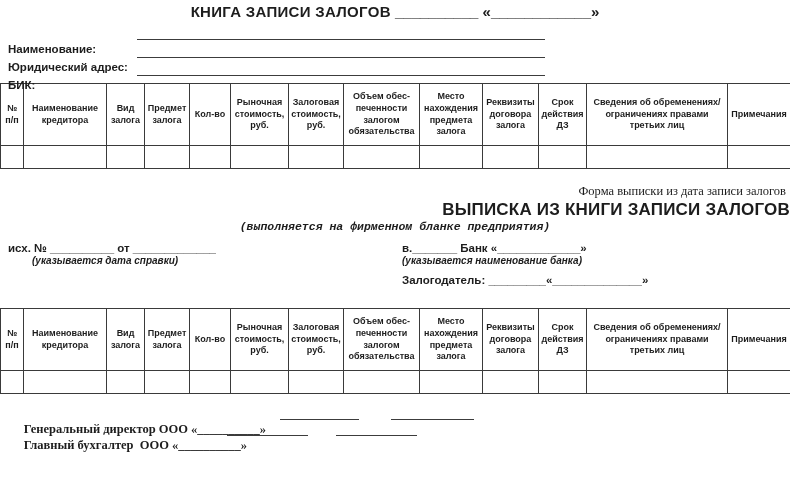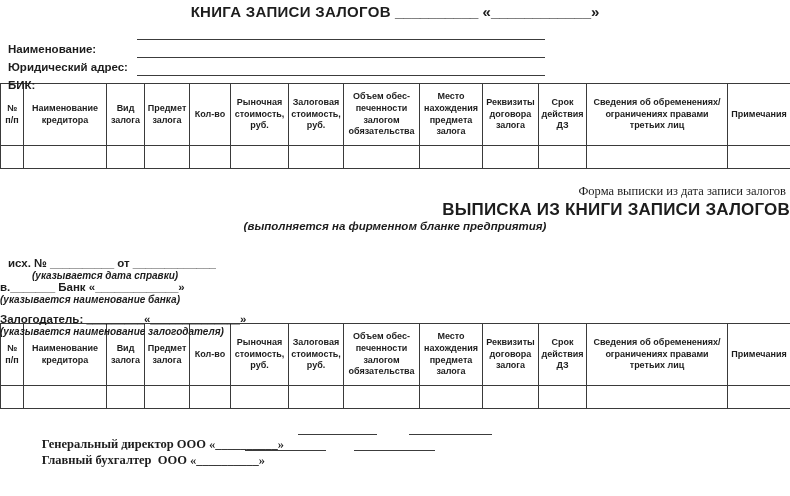--- a/index.html
+++ b/index.html
@@ -55,38 +55,38 @@
     text-align:right;
     font-family:"Liberation Serif", serif;
     font-size:12.5px;
   }
   .extract-title {
     margin-top:1px; text-align:right;
     font-size:17px; font-weight:bold; letter-spacing:.2px;
   }
   .extract-subtitle {
     margin-top:0; text-align:center;
-    font-family:Liberation Sans, sans-serif;
+    font-family:Liberation Mono, monospace;
     font-style:italic; font-weight:bold;
     font-size:11.5px;
   }
 
-  .ref-section { display:flex; margin-top:25px; height:62px;flex-direction:column; }
+  .ref-section { display:flex; margin-top:9px; height:62px; }
   .ref-left  { width:402px; padding-left:8px; box-sizing:border-box; }
   .ref-right { flex:1; }
   .fill-line { font-weight:bold; font-size:11.5px; white-space:pre; }
   .note {
     font-style:italic; font-weight:bold;
     font-size:10px; margin-top:1px; white-space:pre;
   }
   .ref-left .note { padding-left:24px; }
   .pledger-block { margin-top:8px; }
 
   
-  .signatures { margin-top:13px;padding-left:18px; }
+  .signatures { margin-top:13px; }
   .sig-row {
     position:relative; height:16px; padding-left:5px;
     font-family:"Liberation Serif", serif;
     font-size:12.5px; font-weight:bold; white-space:pre;
   }
   .sig-line { position:absolute; bottom:3px; height:0; border-bottom:1.5px solid #3c3c3c; }
   .sig-line.r1a { left:280px; width:79px; }
   .sig-line.r1b { left:391px; width:83px; }
   .sig-line.r2a { left:227px; width:81px; }
   .sig-line.r2b { left:336px; width:81px; }
@@ -172,21 +172,20 @@
   <div class="ref-section">
     <div class="ref-left">
       <div class="fill-line">исх. № __________ от _____________</div>
       <div class="note">(указывается дата справки)</div>
     </div>
     <div class="ref-right">
       <div class="fill-line">в._______ Банк «_____________»</div>
       <div class="note">(указывается наименование банка)</div>
       <div class="pledger-block">
         <div class="fill-line">Залогодатель: _________«______________»</div>
-        <div class="note">(указывается наименование залогодателя)</div>
       </div>
     </div>
   </div>
 
   <table class="pledge">
     <colgroup>
       <col style="width:23px">
         <col style="width:83px">
         <col style="width:38px">
         <col style="width:45px">

